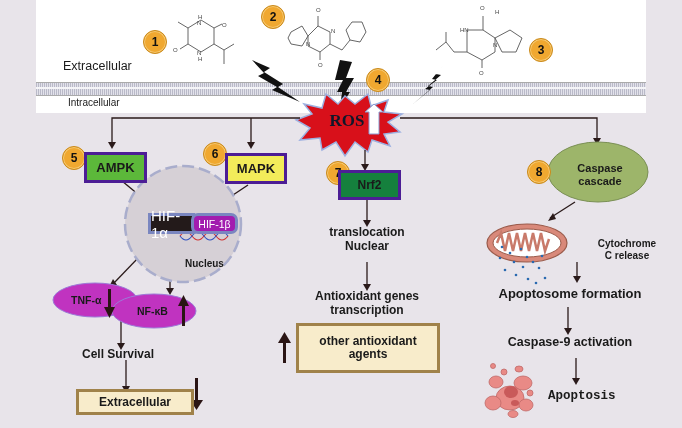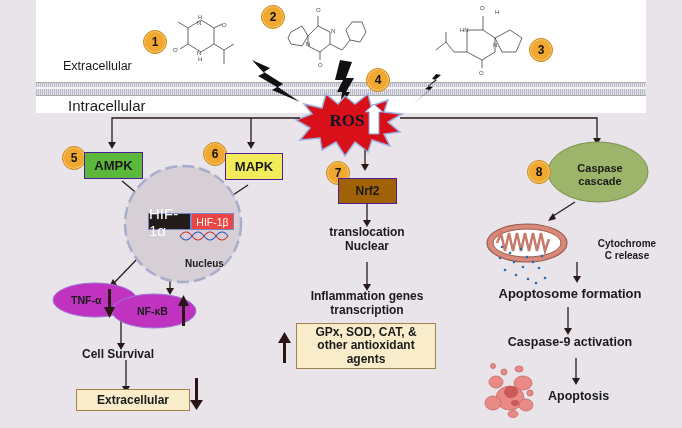--- a/index.html
+++ b/index.html
@@ -1,34 +1,34 @@
 <!DOCTYPE html>
 <html><head>
 <meta charset="utf-8">
 <style>
   html,body{margin:0;padding:0;}
   body{width:682px;height:428px;background:#e8e4ea;position:relative;overflow:hidden;font-family:"Liberation Sans",sans-serif;color:#1a1a1a;}
   .abs{position:absolute;}
   .extra{left:36px;top:0;width:610px;height:113px;background:#ffffff;}
   .lbl{font-weight:normal;font-size:12px;padding-left:18px;}
   .badge{position:absolute;width:22px;height:22px;border-radius:50%;background:#f0a830;border:1px solid #c98a1c;color:#111;font-weight:bold;font-size:12px;display:flex;align-items:center;justify-content:center;box-shadow:0 0 0 1px #f6c870 inset;}
-  .box{position:absolute;display:flex;align-items:center;justify-content:center;font-weight:bold;font-size:13px;border:1px solid #4c1d95;}
+  .box{position:absolute;display:flex;align-items:center;justify-content:center;font-weight:bold;font-size:13px;border:3px solid #4c1d95;}
   .txt{position:absolute;font-weight:bold;text-align:center;line-height:1.15;}
   svg.layer{position:absolute;left:0;top:0;}
 </style>
 </head>
 <body>
 
 <div class="abs extra"></div>
 
 <div class="abs" style="left:36px;top:82px;width:610px;height:12px;background:repeating-linear-gradient(90deg,#b9b9c8 0 1px,#e2e2ea 1px 2px);border-top:1px solid #aaa;border-bottom:1px solid #aaa;"></div>
 <div class="abs" style="left:36px;top:87px;width:610px;height:2px;background:#f5f5f8;"></div>
 
 <div class="abs lbl" style="left:45px;top:59px;font-size:12.5px;">Extracellular</div>
-<div class="abs lbl" style="left:50px;top:97px;font-size:15px;text-align:right;">Intracellular</div>
+<div class="abs lbl" style="left:50px;top:97px;font-size:10px;text-align:right;">Intracellular</div>
 
 <svg class="layer" width="682" height="428">
 
   <g stroke="#555" stroke-width="0.9" fill="none">
     <polygon points="188,28 201,20 214,28 214,44 201,52 188,44"></polygon>
     <line x1="188" y1="28" x2="178" y2="22"></line>
     <line x1="214" y1="28" x2="222" y2="24"></line>
     <line x1="188" y1="44" x2="180" y2="49"></line>
     <line x1="214" y1="44" x2="224" y2="50"></line>
     <line x1="224" y1="50" x2="234" y2="44"></line>
@@ -204,47 +204,46 @@
 <div class="badge" style="left:203px;top:142px;">6</div>
 <div class="badge" style="left:326px;top:161px;">7</div>
 <div class="badge" style="left:527px;top:160px;">8</div>
 
 <div class="txt" style="left:325px;top:111px;width:44px;color:#0f172a;font-size:17px;font-family:Liberation Serif, serif;">ROS</div>
 
 <div class="box" style="left:84px;top:152px;width:57px;height:25px;background:#5cb83a;font-size:13px;">AMPK</div>
 <div class="box" style="left:225px;top:153px;width:56px;height:25px;background:#f2ec5a;font-size:13px;">MAPK</div>
 
 <div class="box" style="left:148px;top:213px;width:41px;height:15px;background:#231a1a;color:#fff;font-weight:normal;font-size:15px;border-color:#7a86c0;">HIF-1α</div>
-<div class="box" style="left:191px;top:213px;width:41px;height:15px;background:#ef4444;color:#fff;font-weight:normal;font-size:10.5px;border-color:#7a86c0;">HIF-1β</div>
+<div class="box" style="left:191px;top:213px;width:41px;height:15px;background:#a21caf;color:#fff;font-weight:normal;font-size:10.5px;border-color:#7a86c0;border-radius:7px;">HIF-1β</div>
 <div class="txt" style="left:185px;top:258px;font-size:10px;">Nucleus</div>
 
 <div class="txt" style="left:71px;top:294px;font-size:10.5px;">TNF-α</div>
 <div class="txt" style="left:137px;top:305px;font-size:10.5px;">NF-κB</div>
 
 <div class="txt" style="left:82px;top:348px;font-size:12px;">Cell Survival</div>
 <div class="box" style="left:76px;top:389px;width:112px;height:20px;background:#f8eccb;border-color:#a0824a;font-size:12px;">Extracellular</div>
 
-<div class="box" style="left:338px;top:178px;width:57px;height:24px;background:#a16207;font-size:12px;">Nrf2</div>
+<div class="box" style="left:338px;top:170px;width:57px;height:24px;background:#15803d;font-size:12px;">Nrf2</div>
 <div class="txt" style="left:316px;top:226px;width:102px;font-size:12px;">
   <div>translocation</div>
   <div>Nuclear</div>
 </div>
 <div class="txt" style="left:300px;top:290px;width:134px;font-size:12px;">
-  <div>Inflammation genes</div>
+  <div>Antioxidant genes</div>
   <div>transcription</div>
 </div>
 <div class="box" style="left:296px;top:323px;width:138px;height:44px;background:#f8eccb;border-color:#a0824a;font-size:12px;flex-direction:column;line-height:1.1;">
-  <div>GPx, SOD, CAT, &amp;</div>
   <div>other antioxidant</div>
   <div>agents</div>
 </div>
 
 <div class="txt" style="left:562px;top:162px;width:76px;font-size:11px;">
   <div>Caspase</div>
   <div>cascade</div>
 </div>
 <div class="txt" style="left:564px;top:238px;width:68px;font-size:10px;margin-left:29px;">
   <div>Cytochrome</div>
   <div>C release</div>
 </div>
 <div class="txt" style="left:480px;top:287px;width:180px;font-size:13px;">Apoptosome formation</div>
 <div class="txt" style="left:482px;top:335px;width:176px;font-size:12.5px;">Caspase-9 activation</div>
-<div class="txt" style="left:548px;top:389px;width:60px;font-size:12.5px;">Apoptosis</div>
+<div class="txt" style="left:548px;top:389px;width:60px;font-size:12.5px;font-family:Liberation Mono, monospace;">Apoptosis</div>
 
 </body></html>

